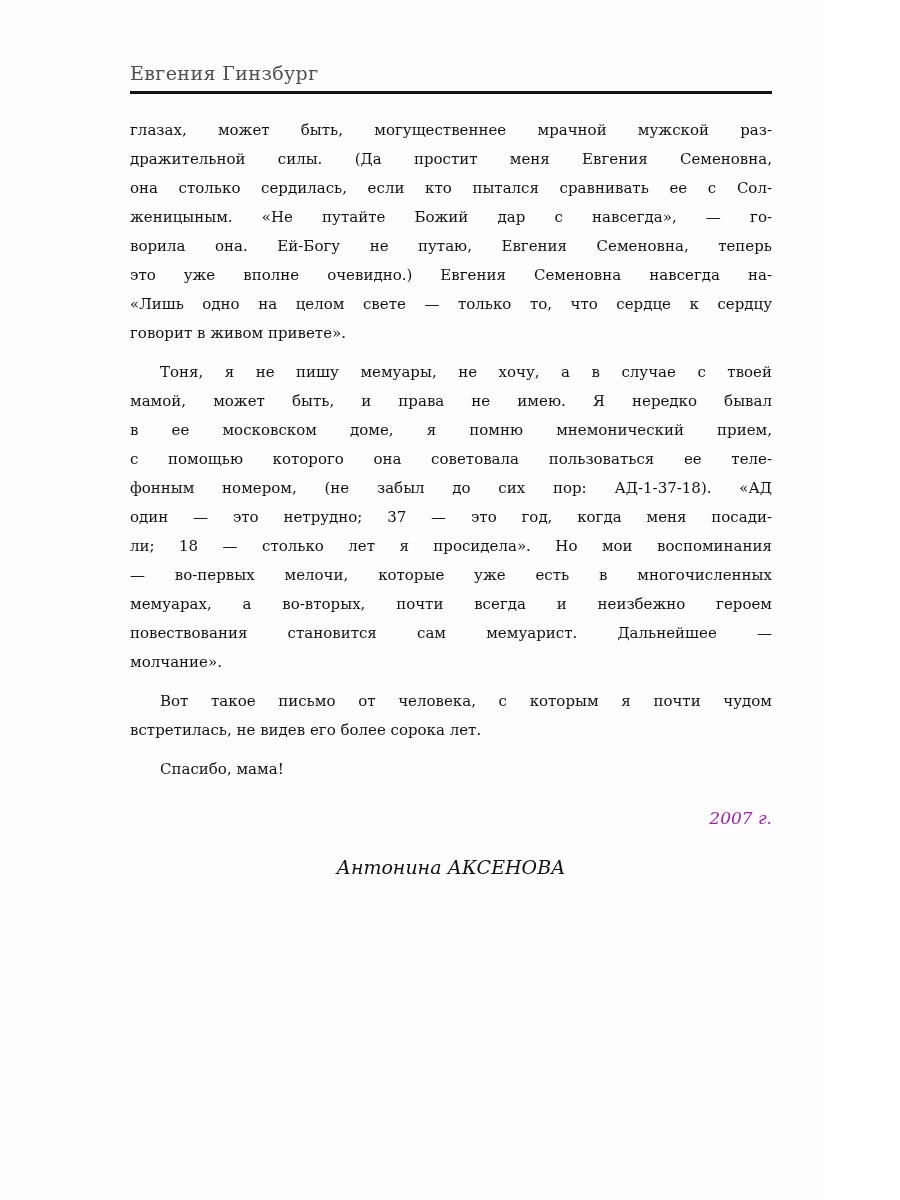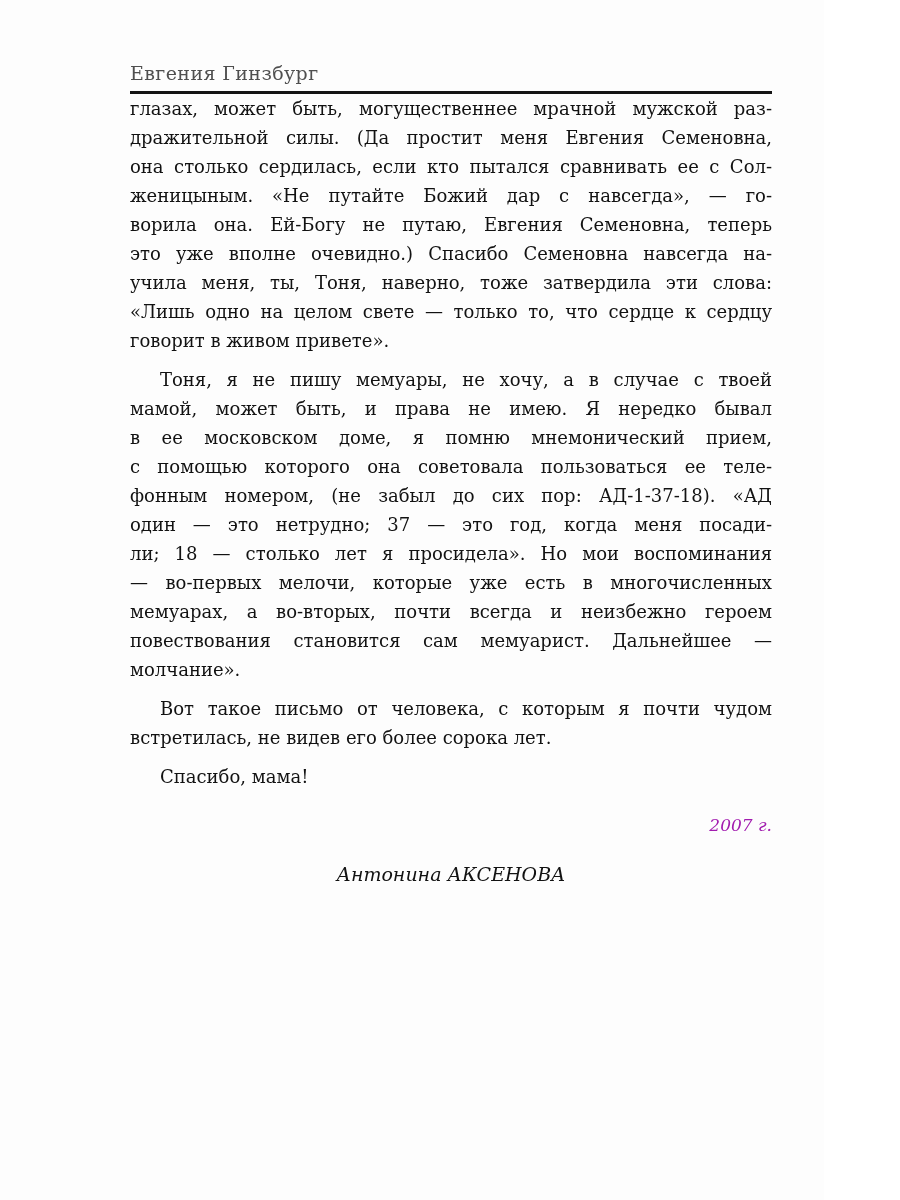--- a/index.html
+++ b/index.html
@@ -22,22 +22,23 @@
     width: 642px;
   }
   .running-header {
     font-size: 19px;
     color: #4f4f4f;
     letter-spacing: 0.4px;
     padding-bottom: 7px;
     border-bottom: 3px solid #141414;
   }
   .body-text {
+    margin-top: 22px;
     color: #121212;
-    font-size: 18px;
+    font-size: 15px;
     line-height: 29px;
   }
   .para { margin-top: 10px; }
   .para:first-child { margin-top: 0; }
   .line {
     text-align: justify;
     text-align-last: justify;
     white-space: normal;
   }
   .line.last { text-align-last: left; }
@@ -65,22 +66,21 @@
 <div class="page">
   <div class="content">
     <div class="running-header">Евгения Гинзбург</div>
     <div class="body-text">
         <div class="para">
           <div class="line">глазах, может быть, могущественнее мрачной мужской раз-</div>
           <div class="line">дражительной силы. (Да простит меня Евгения Семеновна,</div>
           <div class="line">она столько сердилась, если кто пытался сравнивать ее с Сол-</div>
           <div class="line">женицыным. «Не путайте Божий дар с навсегда», — го-</div>
           <div class="line">ворила она. Ей-Богу не путаю, Евгения Семеновна, теперь</div>
-          <div class="line">это уже вполне очевидно.) Спасибо Семеновна навсегда на-</div>
-          <div class="line">учила меня, ты, Тоня, наверно, тоже затвердила эти слова:</div>
+          <div class="line">это уже вполне очевидно.) Евгения Семеновна навсегда на-</div>
           <div class="line">«Лишь одно на целом свете — только то, что сердце к сердцу</div>
           <div class="line last">говорит в живом привете».</div>
         </div>
         <div class="para">
           <div class="line indent">Тоня, я не пишу мемуары, не хочу, а в случае с твоей</div>
           <div class="line">мамой, может быть, и права не имею. Я нередко бывал</div>
           <div class="line">в ее московском доме, я помню мнемонический прием,</div>
           <div class="line">с помощью которого она советовала пользоваться ее теле-</div>
           <div class="line">фонным номером, (не забыл до сих пор: АД-1-37-18). «АД</div>
           <div class="line">один — это нетрудно; 37 — это год, когда меня посади-</div>

